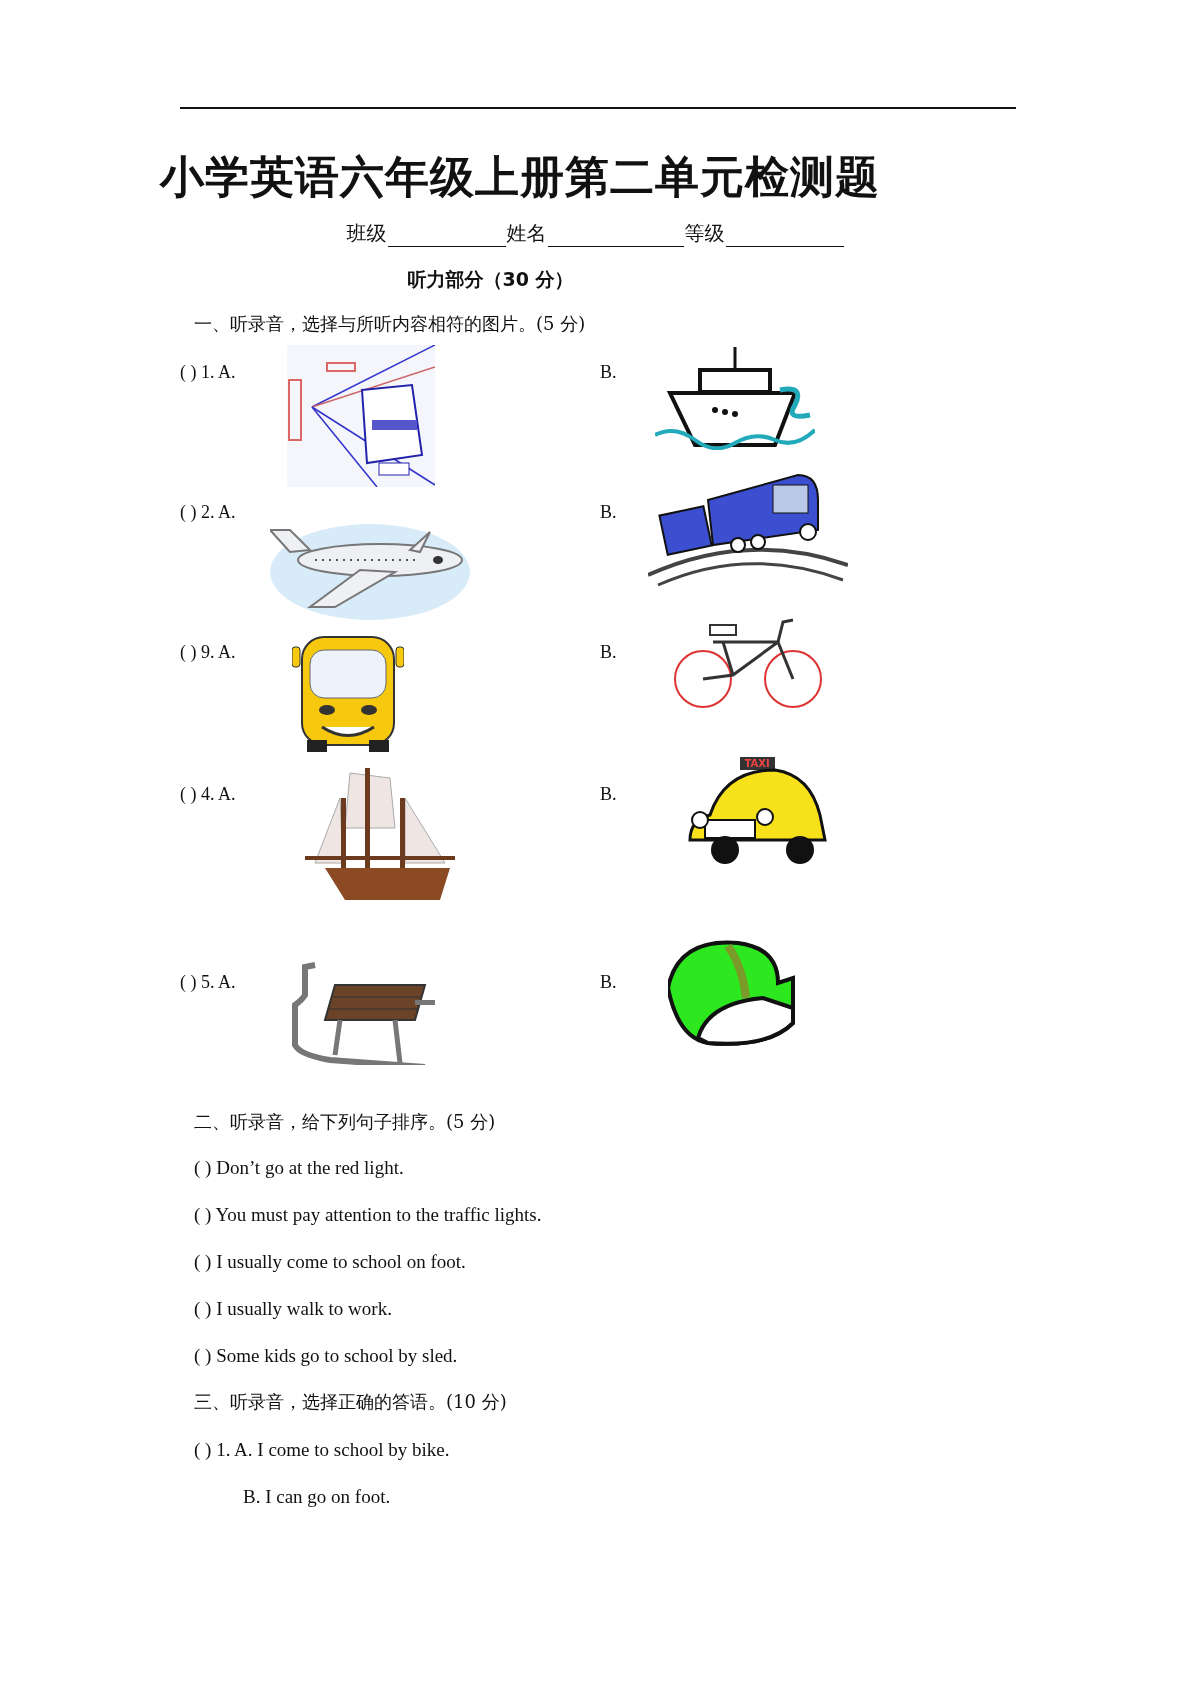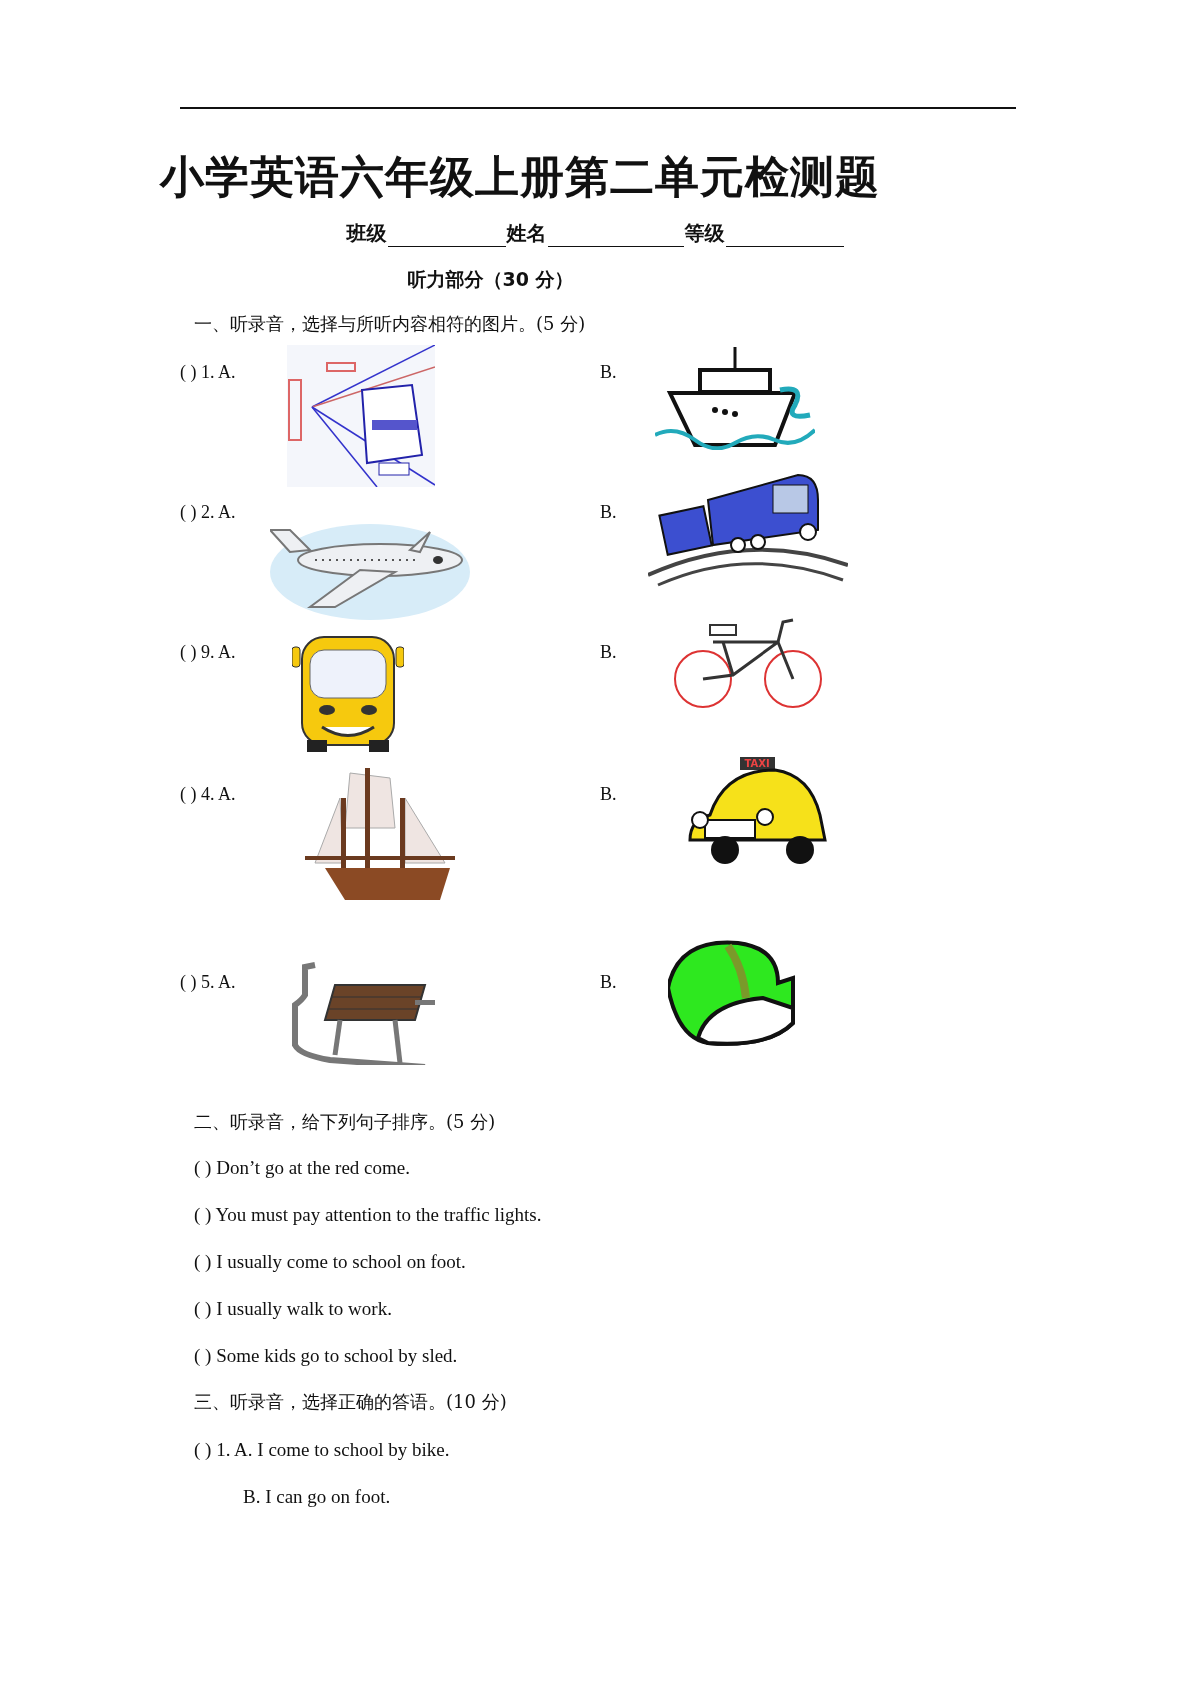--- a/index.html
+++ b/index.html
@@ -2,21 +2,21 @@
 <html><head>
 <meta charset="utf-8">
 <style>
   html, body { margin:0; padding:0; background:#ffffff; }
   body { width:1191px; height:1684px; position:relative; overflow:hidden;
          font-family:"Liberation Serif", "DejaVu Serif", serif; color:#111; }
   .topline { position:absolute; left:180px; top:107px; width:836px; height:2px; background:#111; }
   .title { position:absolute; left:0; top:148px; width:1040px; text-align:center;
            font-family:"DejaVu Sans", sans-serif; font-size:44px; font-weight:bold; letter-spacing:1px; }
   .info { position:absolute; left:0; top:220px; width:1191px; text-align:center; font-size:20px;
-          font-family:"DejaVu Sans", sans-serif; font-weight:bold; }
+          font-family:"DejaVu Sans", sans-serif; font-weight:normal; }
   .info .blank { display:inline-block; border-bottom:1.5px solid #111; height:20px; vertical-align:bottom; margin:0 1px; }
   .subhead { position:absolute; left:0; top:267px; width:981px; text-align:center; font-size:19px;
              font-family:"DejaVu Sans", sans-serif; font-weight:bold; }
   .line { position:absolute; left:194px; font-size:19px; white-space:nowrap; }
   .sec { font-family:"DejaVu Serif", serif; font-size:18px; }
   .qlabel { position:absolute; font-size:18px; white-space:nowrap; }
   .pic { position:absolute; }
 </style>
 </head>
 <body>
@@ -134,21 +134,21 @@
   <line x1="50" y1="65" x2="45" y2="100" stroke="#777" stroke-width="5"></line>
   <line x1="105" y1="65" x2="110" y2="108" stroke="#777" stroke-width="5"></line>
 </svg>
 <svg class="pic" style="left:668px; top:938px" width="130" height="115">
   <path d="M0 50 Q10 0 70 5 Q110 10 110 45 L125 40 L125 85 Q100 110 40 105 Q10 100 0 50 Z" fill="#2ee81f" stroke="#111" stroke-width="4"></path>
   <path d="M30 100 Q40 65 95 60 L125 70 L125 85 Q100 110 40 105 Z" fill="#fff" stroke="#111" stroke-width="4"></path>
   <path d="M60 8 Q75 30 78 60" fill="none" stroke="#7a9a2a" stroke-width="8"></path>
 </svg>
 
 <div class="line sec" style="top:1110px">二、听录音，给下列句子排序。(5 分)</div>
-<div class="line" style="top:1157px">(      ) Don’t go at the red come.</div>
+<div class="line" style="top:1157px">(      ) Don’t go at the red light.</div>
 <div class="line" style="top:1204px">(      ) You must pay attention to the traffic lights.</div>
 <div class="line" style="top:1251px">(      ) I usually come to school on foot.</div>
 <div class="line" style="top:1298px">(      ) I usually walk to work.</div>
 <div class="line" style="top:1345px">(      ) Some kids go to school by sled.</div>
 
 <div class="line sec" style="top:1390px">三、听录音，选择正确的答语。(10 分)</div>
 <div class="line" style="top:1439px">(      ) 1. A. I come to school by bike.</div>
 <div class="line" style="left:243px; top:1486px">B. I can go on foot.</div>
 
 </body></html>

